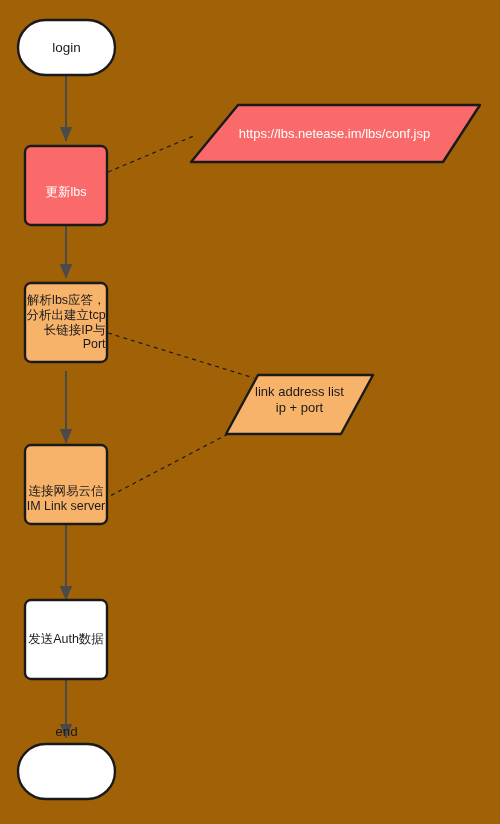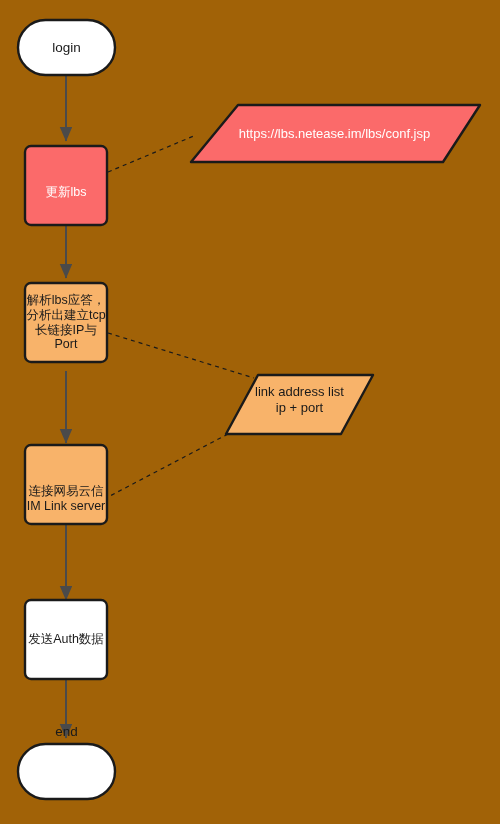--- a/index.html
+++ b/index.html
@@ -119,21 +119,21 @@
       <rect x="18" y="744" width="97" height="55" rx="27.5" ry="27.5" fill="#ffffff" stroke="#1a1a1a" stroke-width="2.4"></rect>
     </g>
   </svg>
 
   <div class="node-label label-terminal" style="left:18px; top:20px; width:97px; height:55px;">login</div>
 
   <div class="node-label label-process label-white-on-red" style="left:25px; top:137px; width:82px; height:79px;margin-top:16px;">更新lbs</div>
 
   <div class="node-label label-data label-white-on-red" style="left:190px; top:105px; width:289px; height:57px;">https://lbs.netease.im/lbs/conf.jsp</div>
 
-  <div class="node-label label-process" style="left:21px; top:283px; width:90px; height:79px;">解析lbs应答，
+  <div class="node-label label-process" style="left:21px; top:283px; width:90px; height:79px;text-align:right;">解析lbs应答，
 分析出建立tcp
 长链接IP与
 Port</div>
 
   <div class="node-label label-data" style="left:226px; top:375px; width:147px; height:49px;">link address list
 ip + port</div>
 
   <div class="node-label label-process" style="left:21px; top:459px; width:90px; height:79px;">连接网易云信
 IM Link server</div>
 

